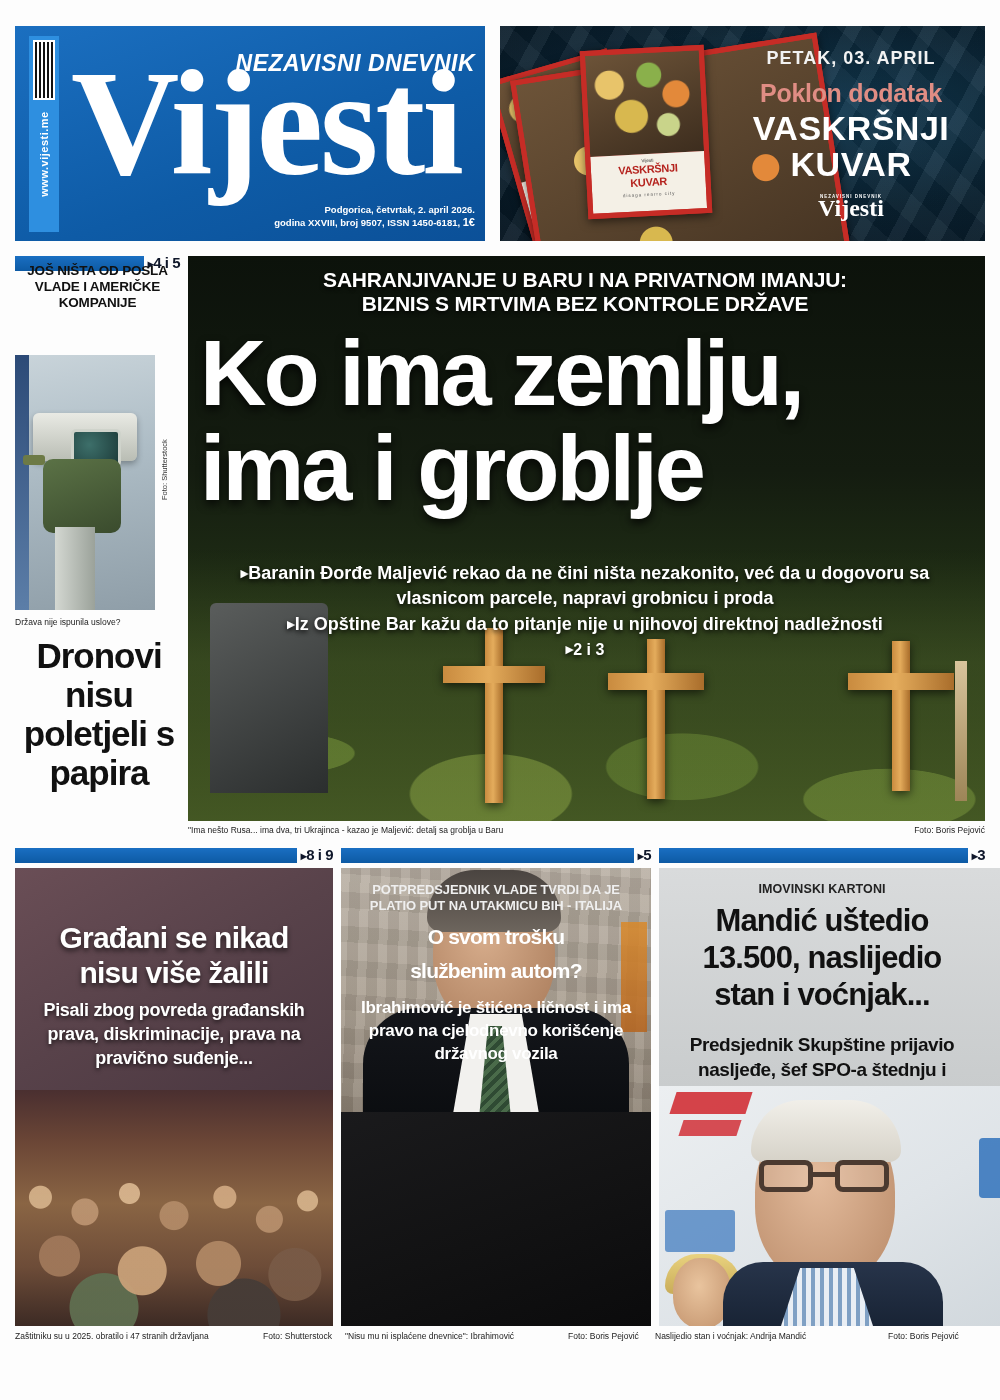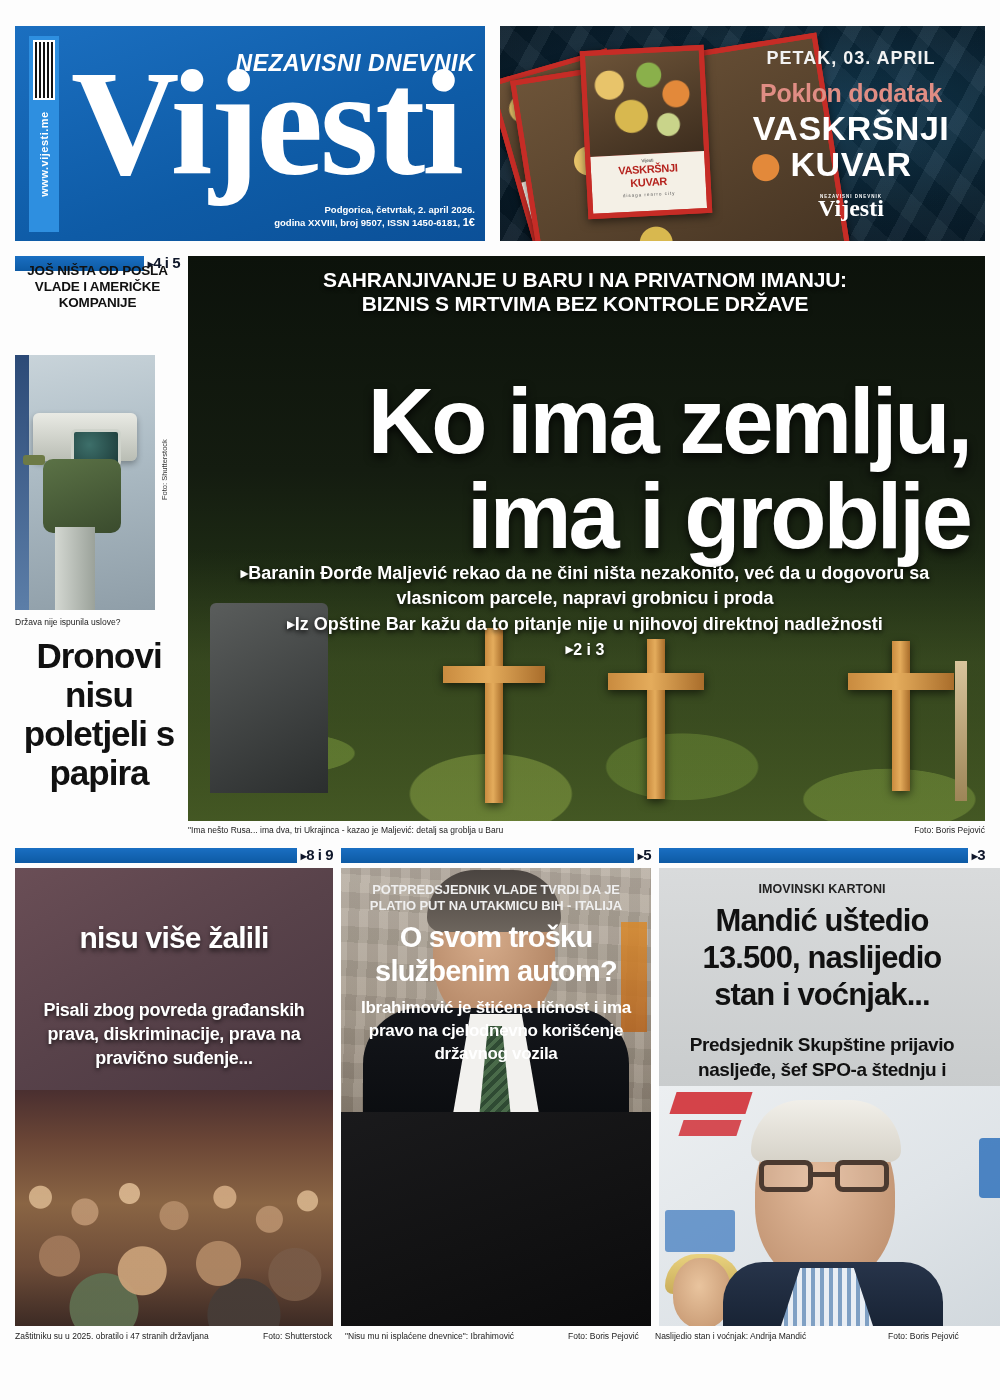--- a/index.html
+++ b/index.html
@@ -294,28 +294,27 @@
     text-align:center;
     color:#ffffff;
     font-size: 21px;
     line-height: 24px;
     font-weight: bold;
     letter-spacing: -0.2px;
     text-shadow: 0 2px 4px rgba(0,0,0,0.85);
   }
   .main-head {
     position:absolute; left: 200px; top: 326px; width: 770px;
-    text-align:right;
+    text-align:left;
     color:#ffffff;
     font-size: 92px;
     line-height: 95px;
     font-weight: bold;
     letter-spacing: -3px;
     text-shadow: 0 4px 10px rgba(0,0,0,0.8);
-    margin-top: 48px;
   }
   .main-bullets {
     position:absolute; left: 205px; top: 560px; width: 760px;
     text-align:center;
     color:#ffffff;
     font-size: 18px;
     line-height: 25px;
     font-weight: bold;
     text-shadow: 0 2px 5px rgba(0,0,0,0.9);
   }
@@ -433,21 +432,21 @@
     background: linear-gradient(160deg,#1a1a1c 0%,#121213 55%,#0b0b0c 100%);
   }
   .bm-kicker {
     position:absolute; left: 12px; top: 14px; width: 286px;
     text-align:center; color:#efefef;
     font-size: 13px; line-height: 16px; font-weight: bold; letter-spacing:-0.1px;
   }
   .bm-head {
     position:absolute; left: 8px; top: 52px; width: 294px;
     text-align:center; color:#ffffff;
-    font-size: 29px; line-height: 34px; font-weight: bold; letter-spacing:-0.8px;
+    font-size: 21px; line-height: 34px; font-weight: bold; letter-spacing:-0.8px;
   }
   .bm-sub {
     position:absolute; left: 8px; top: 128px; width: 294px;
     text-align:center; color:#ffffff;
     font-size: 17px; line-height: 23px; font-weight: bold; letter-spacing:-0.3px;
   }
 
   
   .br-panel {
     position:absolute; left:0; top:0; width:100%; height: 218px;
@@ -672,20 +671,21 @@
     <div class="num"><span class="tri">▸</span><span>5</span></div>
   </div>
   <div class="pbar" style="left:659px; top:848px; width:326px;">
     <div class="bar"></div>
     <div class="num"><span class="tri">▸</span><span>3</span></div>
   </div>
 
   <div class="b-left">
     <div class="bl-panel"></div>
     <div class="bl-head">
+      <div>Građani se nikad</div>
       <div>nisu više žalili</div>
     </div>
     <div class="bl-sub">Pisali zbog povreda građanskih prava, diskriminacije, prava na pravično suđenje...</div>
     <div class="bl-photo">
       <div class="crowd"></div>
     </div>
   </div>
 
   <div class="b-mid">
     <div class="bm-photo">

